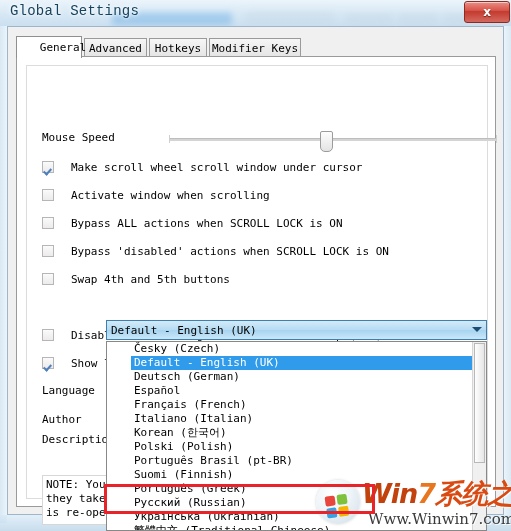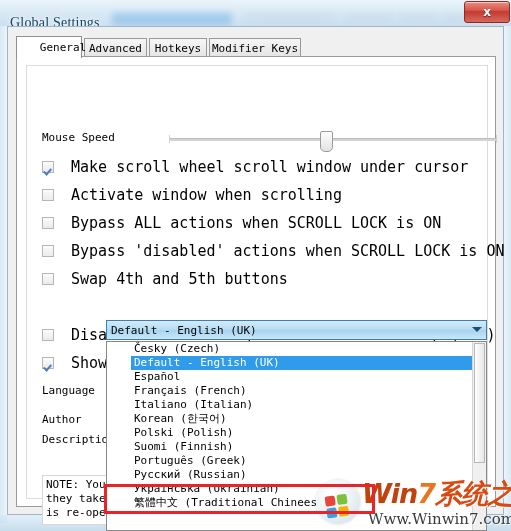--- a/index.html
+++ b/index.html
@@ -51,22 +51,22 @@
   
   .window {
     position: absolute; left: 0; top: 0; width: 511px; height: 523px;
     background: transparent;
   }
   .titlebar {
     position: absolute; left: 0; top: 0; width: 511px; height: 26px;
     background: linear-gradient(180deg, rgba(236,245,251,.72) 0%, rgba(214,232,245,.62) 52%, rgba(200,222,240,.66) 100%);
   }
   .title-text {
-    position: absolute; left: 10px; top: 15px;
-    font-family: Liberation Serif, serif;
+    position: absolute; left: 10px; top: 3px;
+    font-family: Liberation Mono, monospace;
     font-size: 14px; color: #16435f; letter-spacing: .2px;
     text-shadow: 0 0 3px #ffffff, 0 0 6px #ffffff;
   }
   .close-btn {
     position: absolute; left: 464px; top: 1px; width: 44px; height: 20px;
     border: 1px solid #8d2b23; border-radius: 3px;
     background: linear-gradient(180deg,#e98d85 0%, #d8554a 42%, #c33b30 48%, #d5695e 100%);
     box-shadow: inset 0 1px 0 rgba(255,255,255,.55);
     display: flex; align-items: center; justify-content: center;
     cursor: pointer;
@@ -133,21 +133,21 @@
     background: linear-gradient(180deg,#fbfbfb,#eceaea);
     margin-right: 5px; position: relative; flex: none;
   }
   .cb.checked::after {
     content: "";
     position: absolute; left: 2px; top: 5px;
     width: 3px; height: 6px;
     border: solid #4f81bd; border-width: 0 2px 2px 0;
     transform: rotate(42deg);
   }
-  .cb-text { font-size: 15px; color: #000; padding-left: 12px; }
+  .cb-text { font-size: 11px; color: #000; padding-left: 12px; }
 
   
   .slider { position: absolute; left: 152px; top: 74px; width: 328px; height: 18px; }
   .slider-track {
     position: absolute; left: 0; top: 7px; width: 328px; height: 2px;
     background: #d4d4d4; border-top: 1px solid #bdbdbd;
   }
   .slider-tick-l { position:absolute; left:0;   top:4px; width:1px; height:8px; background:#cfcfcf; }
   .slider-tick-r { position:absolute; left:327px; top:4px; width:1px; height:8px; background:#cfcfcf; }
   .slider-thumb {
@@ -327,25 +327,27 @@
   </div>
 
   <div class="combo">
     <span class="combo-text">Default - English (UK)</span>
     <span class="combo-arrow"></span>
   </div>
 
   <div class="dropdown">
     <div class="dd-item">Česky (Czech)</div>
     <div class="dd-item sel">Default - English (UK)</div>
+    <div class="dd-item">Deutsch (German)</div>
     <div class="dd-item">Español</div>
     <div class="dd-item">Français (French)</div>
     <div class="dd-item">Italiano (Italian)</div>
     <div class="dd-item">Korean (한국어)</div>
     <div class="dd-item">Polski (Polish)</div>
+    <div class="dd-item">Português Brasil (pt-BR)</div>
     <div class="dd-item">Suomi (Finnish)</div>
     <div class="dd-item">Português (Greek)</div>
     <div class="dd-item">Русский (Russian)</div>
     <div class="dd-item">Українська (Ukrainian)</div>
     <div class="dd-item">繁體中文 (Traditional Chineese)</div>
 
     <div class="dd-scroll">
       <div class="dd-thumb"></div>
     </div>
   </div>

